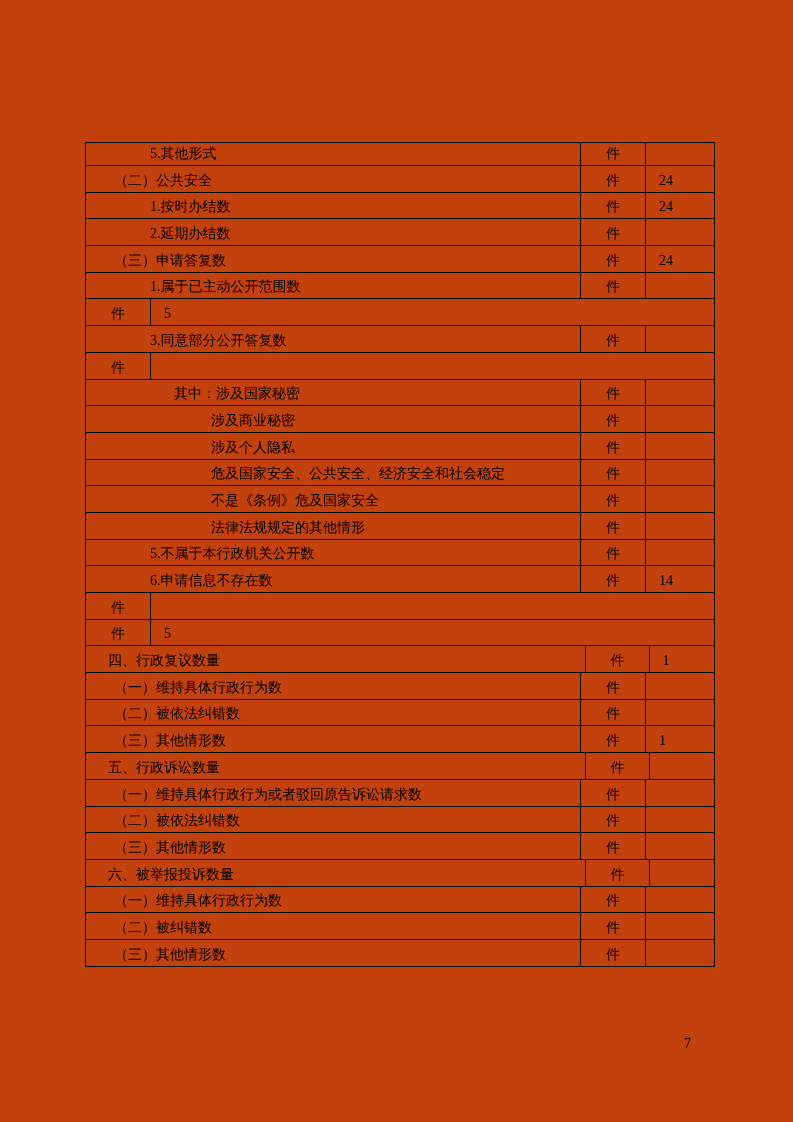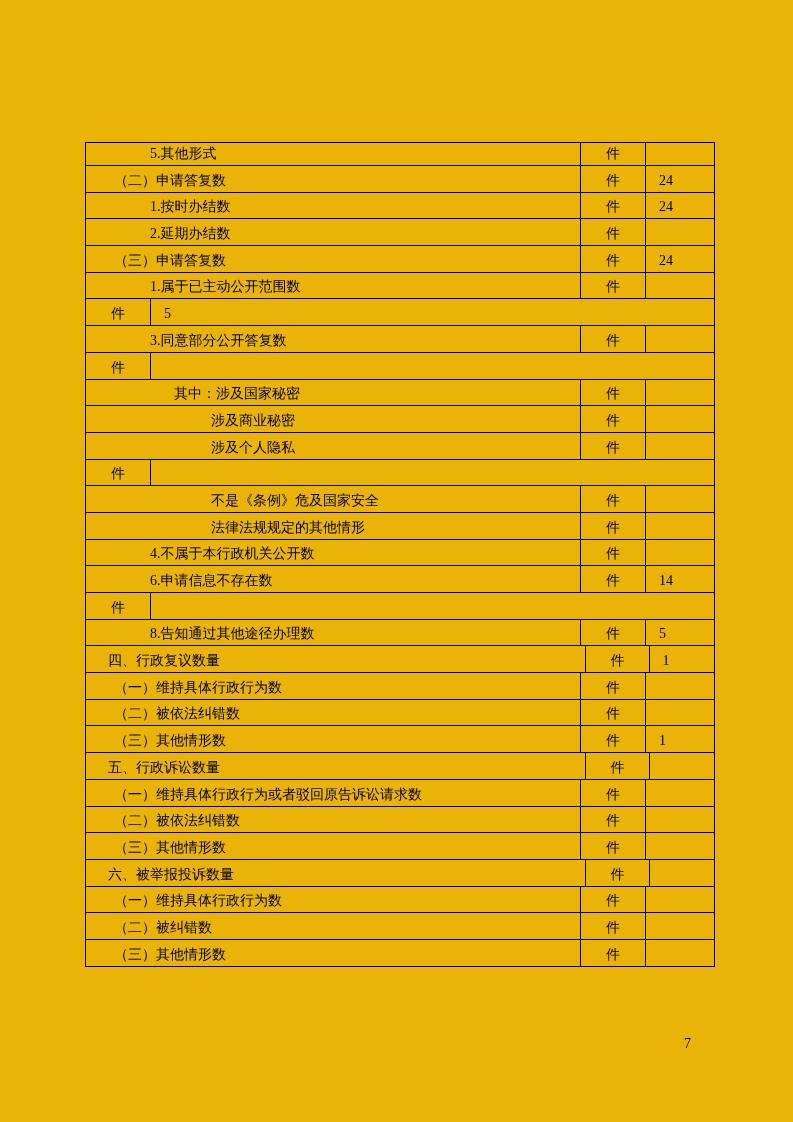--- a/index.html
+++ b/index.html
@@ -2,21 +2,21 @@
 <html><head>
 <meta charset="utf-8">
 <style>
   * { margin: 0; padding: 0; box-sizing: border-box; }
   html, body { background: #e9e9e9; }
   .page {
     position: relative;
     width: 793px;
     height: 1122px;
     margin: 0 auto;
-    background: #eab308;
+    background: #c2410c;
     font-family: "Liberation Serif", "DejaVu Serif", serif;
     color: #000000;
     overflow: hidden;
   }
   .doc-table {
     position: absolute;
     left: 85px;
     top: 142px;
     width: 630px;
     border: 1px solid #000;
@@ -68,21 +68,21 @@
 
 <div class="page">
   <div class="doc-table">
   <div class="t-row r-first">
     <div class="cell c-label ind2">5.其他形式</div>
     <div class="cell c-unit">件</div>
     <div class="cell c-value"></div>
   </div>
 
   <div class="t-row">
-    <div class="cell c-label ind1">（二）申请答复数</div>
+    <div class="cell c-label ind1">（二）公共安全</div>
     <div class="cell c-unit">件</div>
     <div class="cell c-value">24</div>
   </div>
 
   <div class="t-row">
     <div class="cell c-label ind2">1.按时办结数</div>
     <div class="cell c-unit">件</div>
     <div class="cell c-value">24</div>
   </div>
 
@@ -132,55 +132,55 @@
     <div class="cell c-value"></div>
   </div>
 
   <div class="t-row">
     <div class="cell c-label ind4">涉及个人隐私</div>
     <div class="cell c-unit">件</div>
     <div class="cell c-value"></div>
   </div>
 
   <div class="t-row">
+    <div class="cell c-label ind4">危及国家安全、公共安全、经济安全和社会稳定</div>
     <div class="cell c-unit">件</div>
     <div class="cell c-value"></div>
   </div>
 
   <div class="t-row">
     <div class="cell c-label ind4">不是《条例》危及国家安全</div>
     <div class="cell c-unit">件</div>
     <div class="cell c-value"></div>
   </div>
 
   <div class="t-row">
     <div class="cell c-label ind4">法律法规规定的其他情形</div>
     <div class="cell c-unit">件</div>
     <div class="cell c-value"></div>
   </div>
 
   <div class="t-row">
-    <div class="cell c-label ind2">4.不属于本行政机关公开数</div>
+    <div class="cell c-label ind2">5.不属于本行政机关公开数</div>
     <div class="cell c-unit">件</div>
     <div class="cell c-value"></div>
   </div>
 
   <div class="t-row">
     <div class="cell c-label ind2">6.申请信息不存在数</div>
     <div class="cell c-unit">件</div>
     <div class="cell c-value">14</div>
   </div>
 
   <div class="t-row">
     <div class="cell c-unit">件</div>
     <div class="cell c-value"></div>
   </div>
 
   <div class="t-row">
-    <div class="cell c-label ind2">8.告知通过其他途径办理数</div>
     <div class="cell c-unit">件</div>
     <div class="cell c-value">5</div>
   </div>
 
   <div class="t-row">
     <div class="cell c-label ind0">四、行政复议数量</div>
     <div class="cell c-unit">件</div>
     <div class="cell c-value">1</div>
   </div>
 

